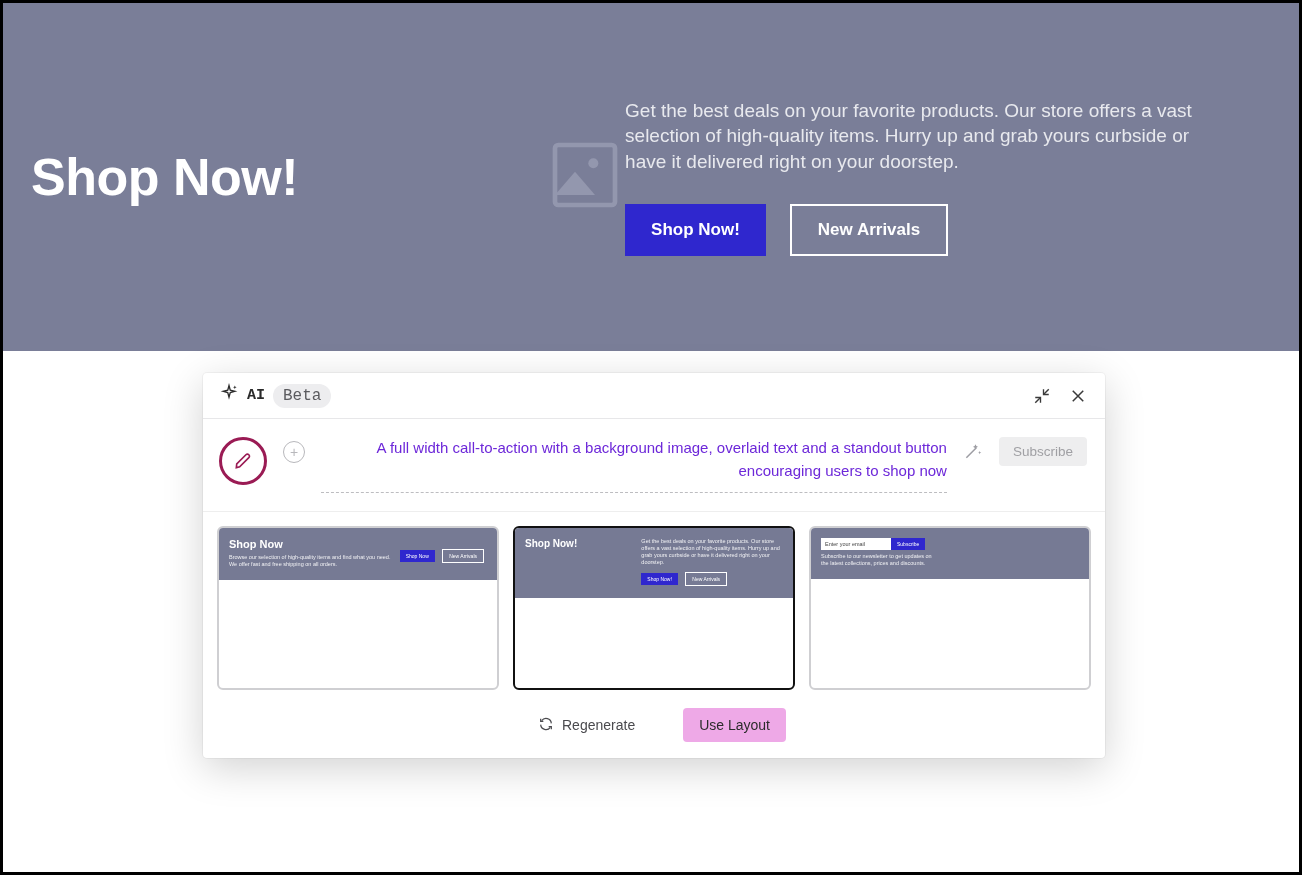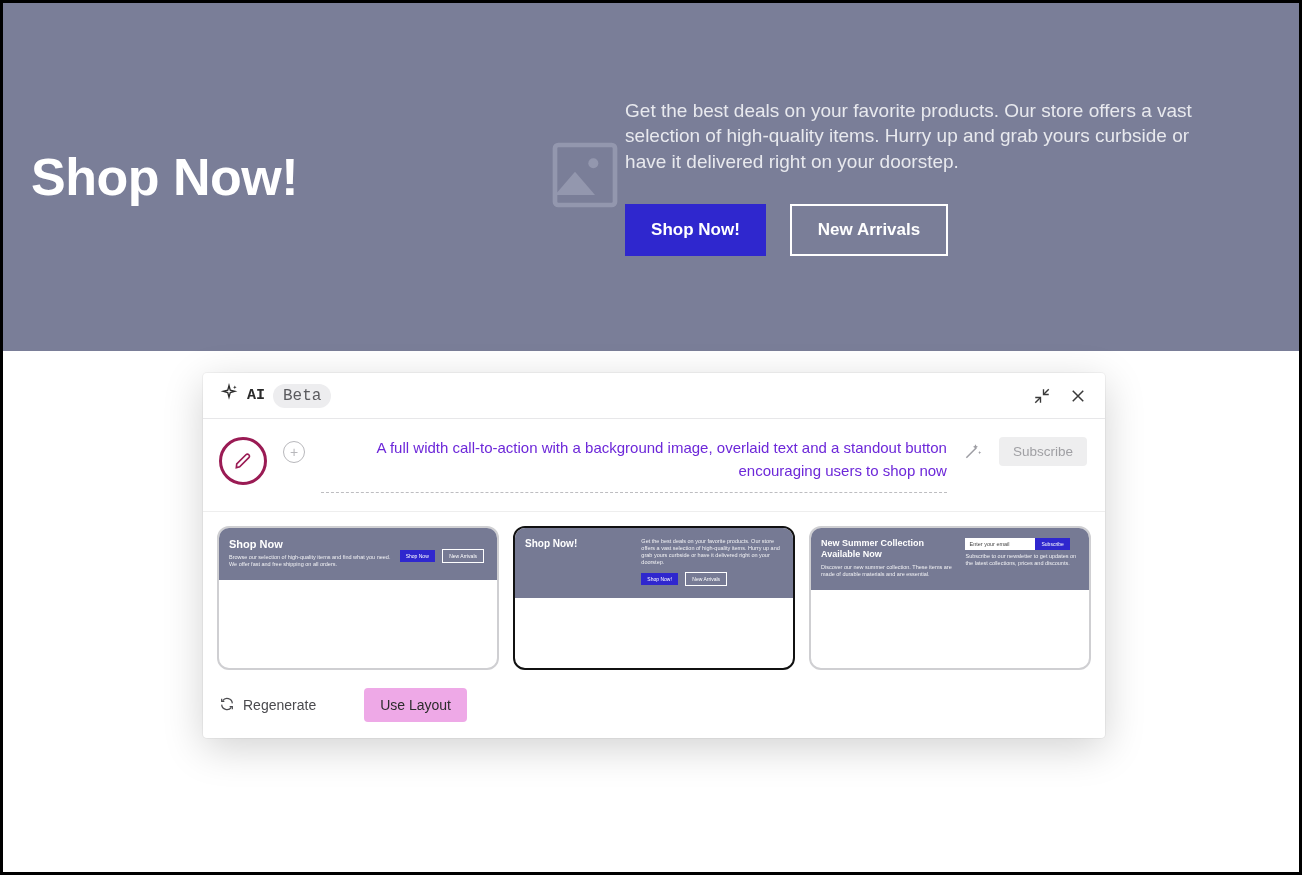--- a/index.html
+++ b/index.html
@@ -155,22 +155,22 @@
 
   
   .thumb-row {
     display: flex;
     gap: 14px;
     padding: 14px 14px 6px 14px;
   }
   .thumb {
     flex: 1 1 0;
     border: 2px solid #cfcfd2;
-    border-radius: 12px;
-    height: 144px;
+    border-radius: 6px;
+    height: 164px;
     overflow: hidden;
     background: #fff;
     cursor: pointer;
     position: relative;
   }
   .thumb.selected { border-color: #111; }
   .thumb-inner {
     background:#767a94;
     color:#fff;
     padding:10px 10px 12px 10px;
@@ -188,21 +188,21 @@
   .mini-btn.out { border:1px solid #fff; color:#fff; }
   .mini-input {
     background:#fff; color:#444; font-size:5.5px; padding:3px 4px;
     display:inline-block; width:70px;
   }
 
   
   .ai-footer {
     display:flex;
     align-items:center;
-    justify-content:flex-start;
+    justify-content:center;
     padding: 12px 0 16px 16px;
   }
   .regen {
     display:flex; align-items:center; gap:8px;
     color:#4a4a4e; font-size:14px; cursor:pointer;
   }
   .use-layout-btn {
     background:#e9a3e6;
     background:#e9a9e6;
     background:#e9a9e8;
@@ -324,24 +324,20 @@
           <div>
             <span class="mini-btn blue">Shop Now!</span>
             <span class="mini-btn out">New Arrivals</span>
           </div>
         </div>
       </div>
     </div>
 
     <div class="thumb">
       <div class="thumb-inner">
-        <div style="flex:1;">
-          <div class="t-title" style="font-size:9px; line-height:1.2;">New Summer Collection Available Now</div>
-          <div class="t-text">Discover our new summer collection. These items are made of durable materials and are essential.</div>
-        </div>
         <div style="flex:0 0 44%;">
           <div style="display:flex;">
             <span class="mini-input">Enter your email</span>
             <span class="mini-btn blue" style="margin-top:0;">Subscribe</span>
           </div>
           <div class="t-text" style="margin-top:3px;">Subscribe to our newsletter to get updates on the latest collections, prices and discounts.</div>
         </div>
       </div>
     </div>
 

